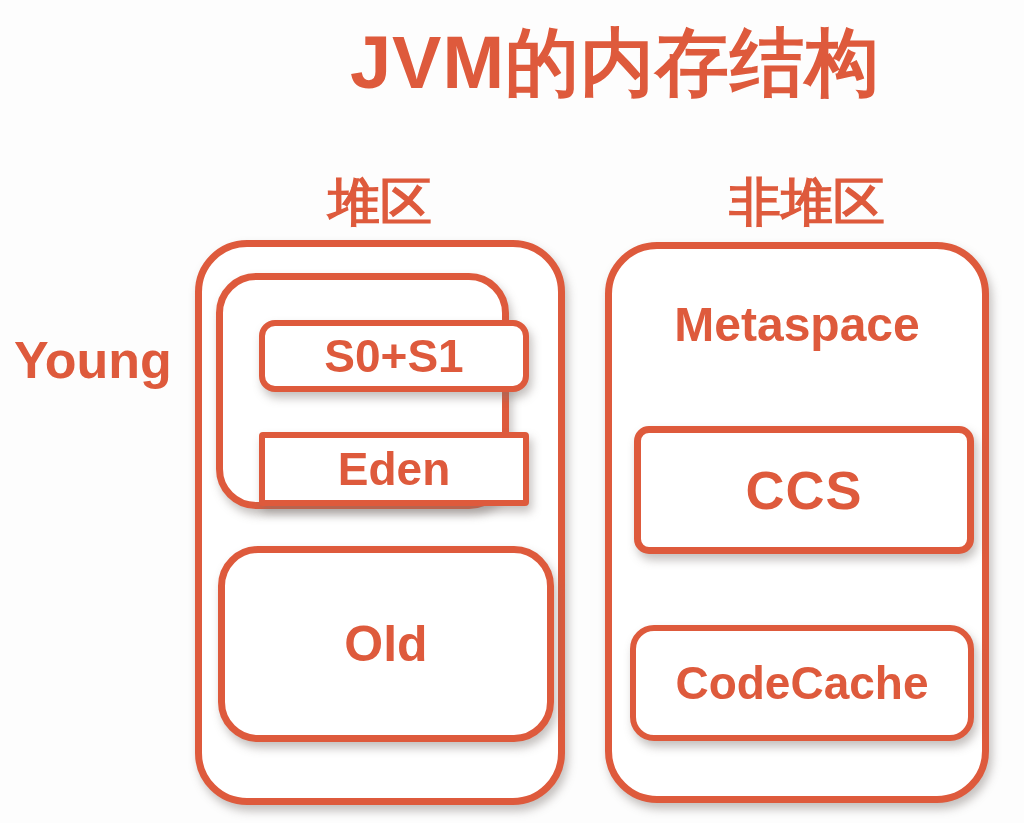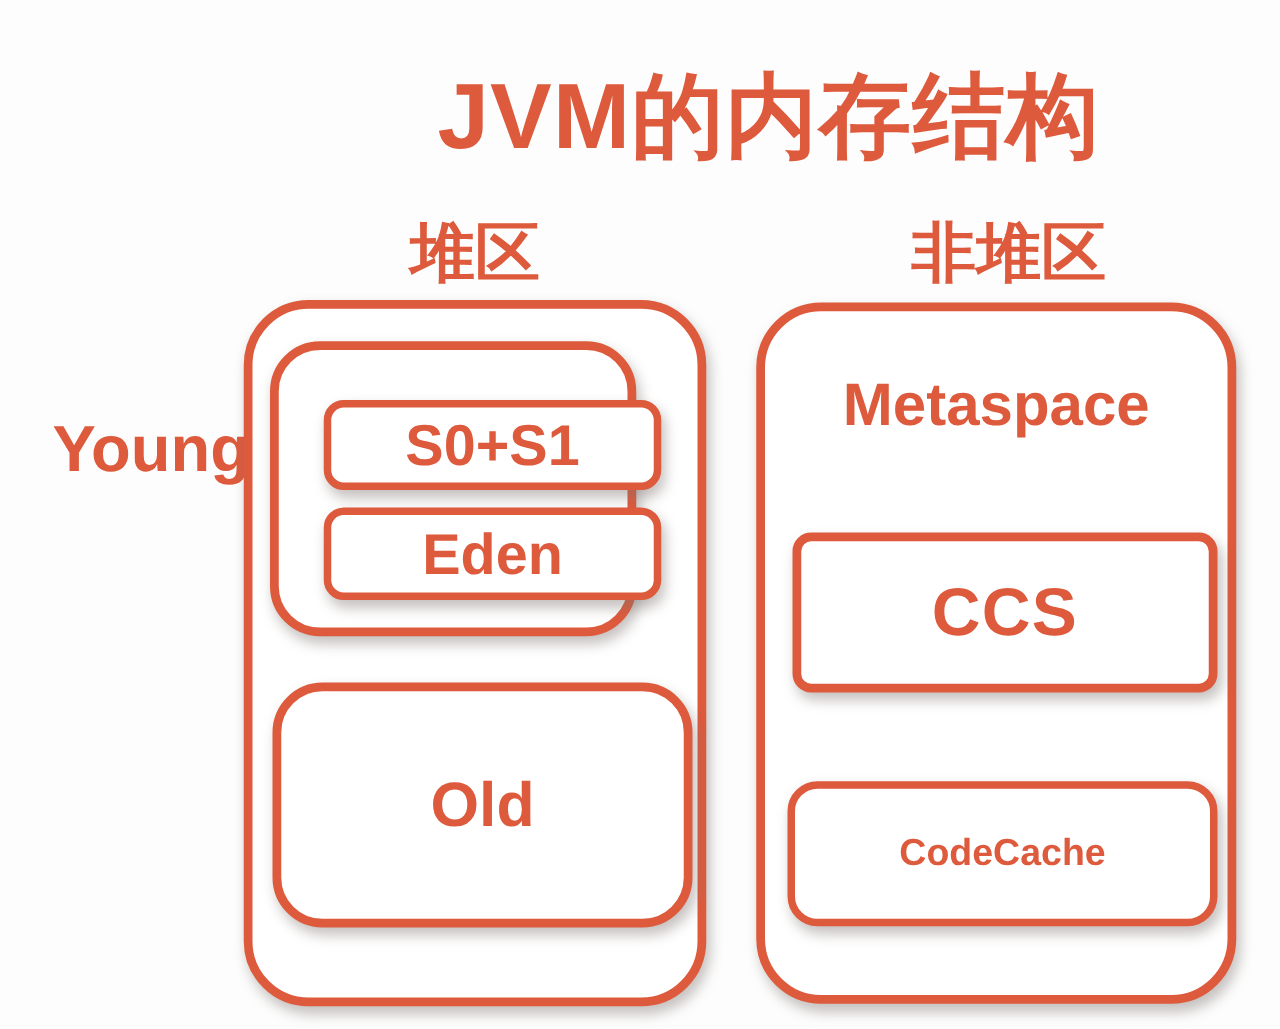--- a/index.html
+++ b/index.html
@@ -19,77 +19,75 @@
     position: absolute;
     left: 210px;
     top: 14px;
     width: 810px;
     text-align: center;
     font-size: 74px;
     font-weight: 700;
     color: var(--accent);
     letter-spacing: 1px;
     white-space: nowrap;
-    margin-top: 30px;
   }
 
   .section-label {
     position: absolute;
     text-align: center;
     font-size: 52px;
     font-weight: 700;
     color: var(--accent);
     white-space: nowrap;
   }
   .heap-label    { left: 195px; top: 168px; width: 370px; }
   .nonheap-label { left: 615px; top: 168px; width: 384px; }
 
   .young-side-label {
     position: absolute;
     left: 14px;
     top: 330px;
     font-size: 52px;
     font-weight: 700;
     color: var(--accent);
-    margin-left: 28px;
   }
 
   .obox {
     position: absolute;
     background: #FFFFFF;
     border: 7px solid var(--accent);
     box-shadow: 3px 6px 10px rgba(125, 115, 110, 0.45);
   }
 
   .heap-box    { left: 195px; top: 240px; width: 370px; height: 565px; border-radius: 52px; }
   .nonheap-box { left: 605px; top: 242px; width: 384px; height: 561px; border-radius: 52px; }
 
   .young-group { left: 14px;  top: 26px;  width: 293px; height: 236px; border-radius: 40px; padding-left: 36px; }
   .s0s1-box    { left: 36px;  top: 40px;  width: 270px; height: 72px;  border-radius: 16px; border-width: 6px; }
-  .eden-box    { left: 36px;  top: 126px; width: 270px; height: 74px;  border-radius: 16px; border-width: 6px; }
+  .eden-box    { left: 36px;  top: 152px; width: 270px; height: 74px;  border-radius: 4px; border-width: 6px; }
   .old-box     { left: 16px;  top: 299px; width: 336px; height: 196px; border-radius: 40px; }
 
   .ccs-box       { left: 22px; top: 177px; width: 340px; height: 128px; border-radius: 15px; }
   .codecache-box { left: 18px; top: 376px; width: 344px; height: 116px; border-radius: 24px; border-width: 6px; }
 
   .obox .cell-label {
     position: absolute;
     inset: 0;
     display: flex;
     align-items: center;
     justify-content: center;
     font-weight: 700;
     color: var(--accent);
     white-space: nowrap;
   }
   .s0s1-box .cell-label      { font-size: 46px; }
   .eden-box .cell-label      { font-size: 46px; }
   .old-box .cell-label       { font-size: 50px; }
   .ccs-box .cell-label       { font-size: 54px; letter-spacing: 1px; }
-  .codecache-box .cell-label { font-size: 30px; text-align: right; }
+  .codecache-box .cell-label { font-size: 46px; text-align: right; }
 
   .metaspace-title {
     position: absolute;
     left: 0;
     top: 48px;
     width: 100%;
     text-align: center;
     font-size: 48px;
     font-weight: 700;
     color: var(--accent);

